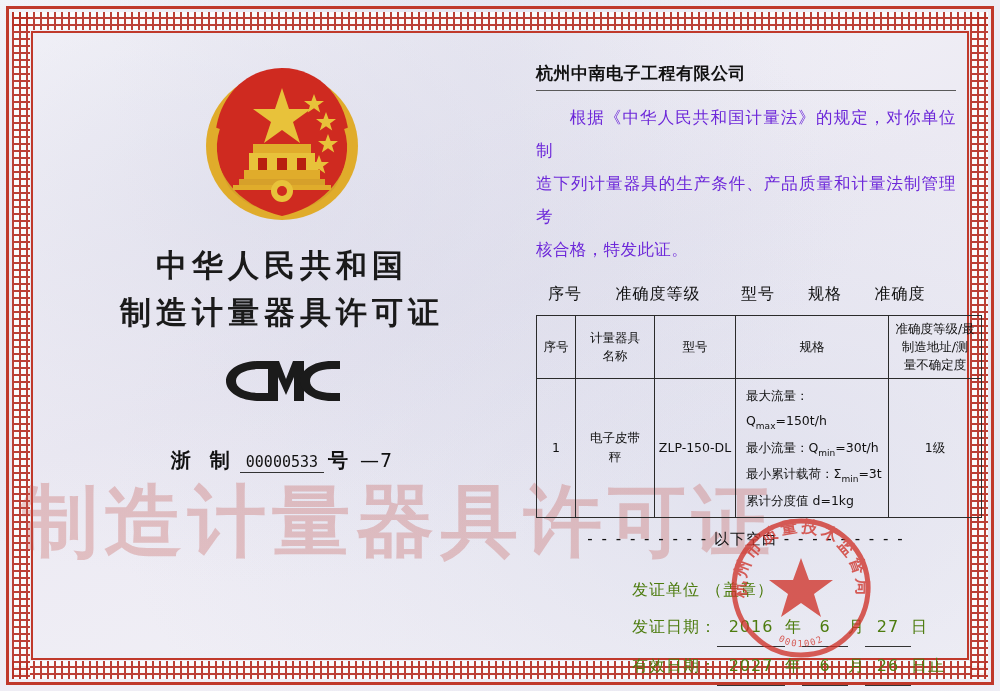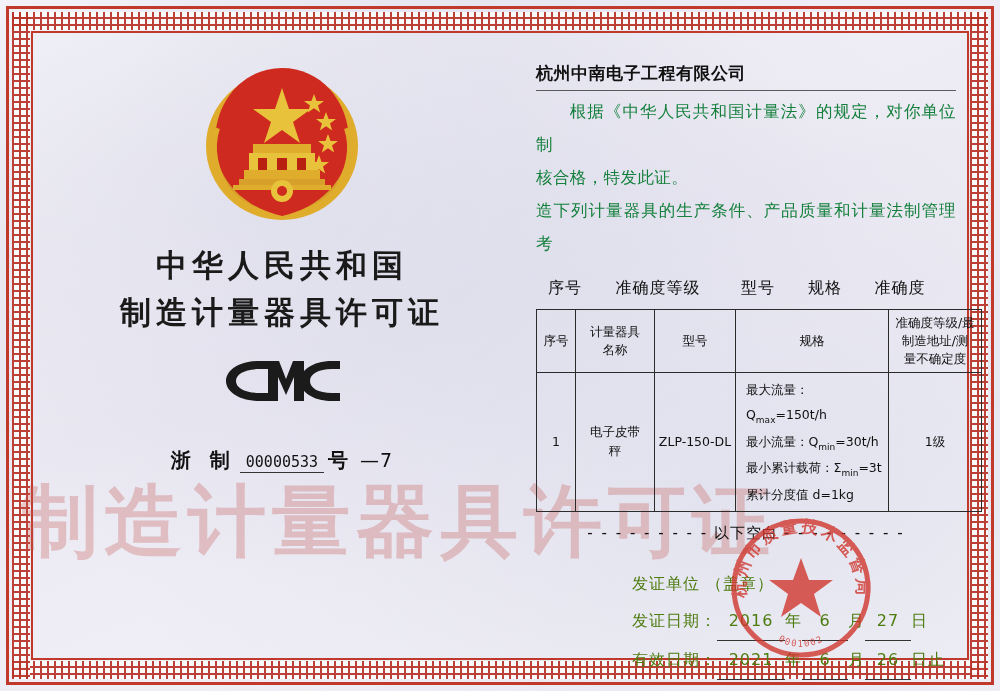--- a/index.html
+++ b/index.html
@@ -139,24 +139,24 @@
   }
   .company {
     font-size: 17px;
     color: #111;
     border-bottom: 1px solid #5a5a5a;
     padding-bottom: 5px;
     letter-spacing: 0.5px;
     font-weight: bold;
   }
   .body-text {
-    margin-top: 4px;
+    margin-top: 10px;
     font-size: 16.5px;
     line-height: 2.0;
-    color: #15803d;
+    color: #6d28d9;
     text-align: justify;
     letter-spacing: 0.4px;
     font-family: Liberation Serif, serif;
   }
   .body-text .indent { display: inline-block; width: 33px; }
 
   
   .tbl-head-row {
     display: flex;
     margin-top: 18px;
@@ -316,22 +316,22 @@
       </div>
 
     </div>
 
     <div class="right-panel">
 
       <div class="company">杭州中南电子工程有限公司</div>
 
       <div class="body-text">
         <div><span class="indent"></span><span>根据《中华人民共和国计量法》的规定，对你单位制</span></div>
+        <div>造下列计量器具的生产条件、产品质量和计量法制管理考</div>
         <div>核合格，特发此证。</div>
-        <div>造下列计量器具的生产条件、产品质量和计量法制管理考</div>
       </div>
 
       <div class="tbl-head-row">
         <div class="hc1">序号</div>
         <div class="hc2">准确度等级</div>
         <div class="hc3">型号</div>
         <div class="hc4">规格</div>
         <div class="hc5">准确度</div>
       </div>
 
@@ -381,21 +381,21 @@
 
       <div class="issue-block">
         <div class="issue-row">
           <span>发证单位</span>
           <span>（盖章）</span>
         </div>
         <div class="issue-row">
           <span>发证日期：</span><span class="ul wide">2016</span><span>年</span><span class="ul">6</span><span>月</span><span class="ul">27</span><span>日</span>
         </div>
         <div class="issue-row">
-          <span>有效日期：</span><span class="ul wide">2021</span><span>年</span><span class="ul">6</span><span>月</span><span class="ul">26</span><span>日止</span>
+          <span>有效日期：</span><span class="ul wide">2027</span><span>年</span><span class="ul">6</span><span>月</span><span class="ul">26</span><span>日止</span>
         </div>
       </div>
     </div>
   </div>
 
   <div class="seal">
     <svg width="152" height="152" viewBox="0 0 152 152">
       <defs>
         <path id="sealArc" d="M 20 76 A 56 56 0 1 1 132 76" fill="none"></path>
         <path id="sealArcBottom" d="M 34 104 A 44 44 0 0 0 118 104" fill="none"></path>

